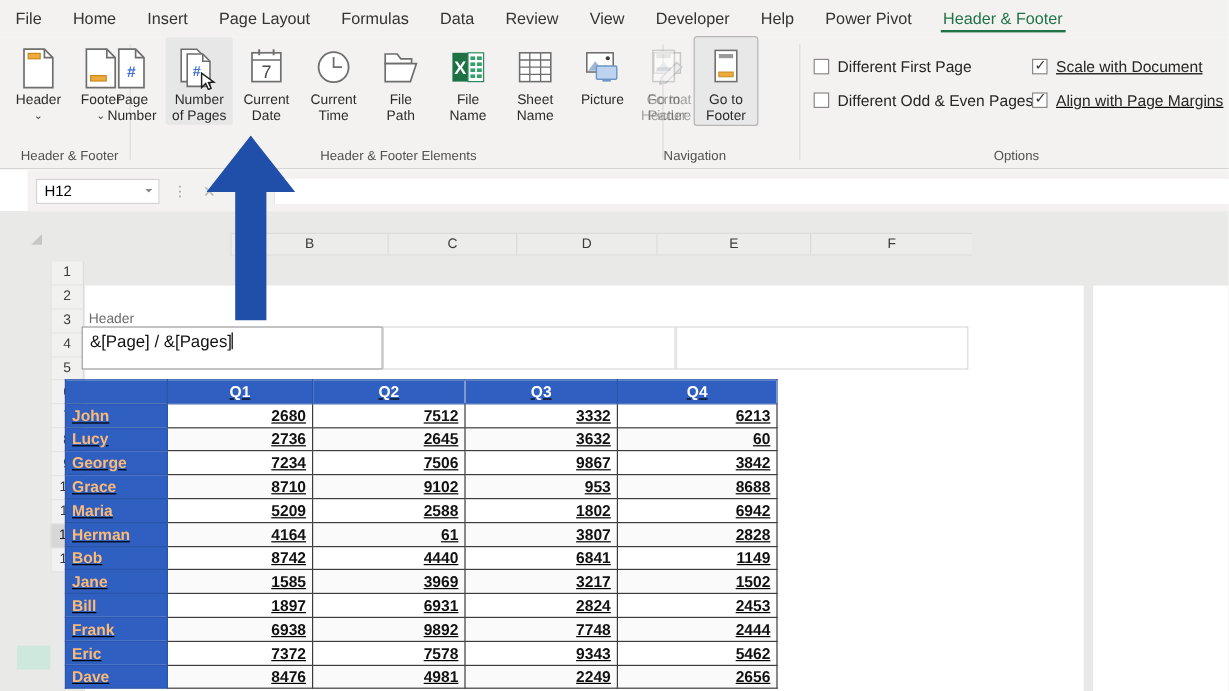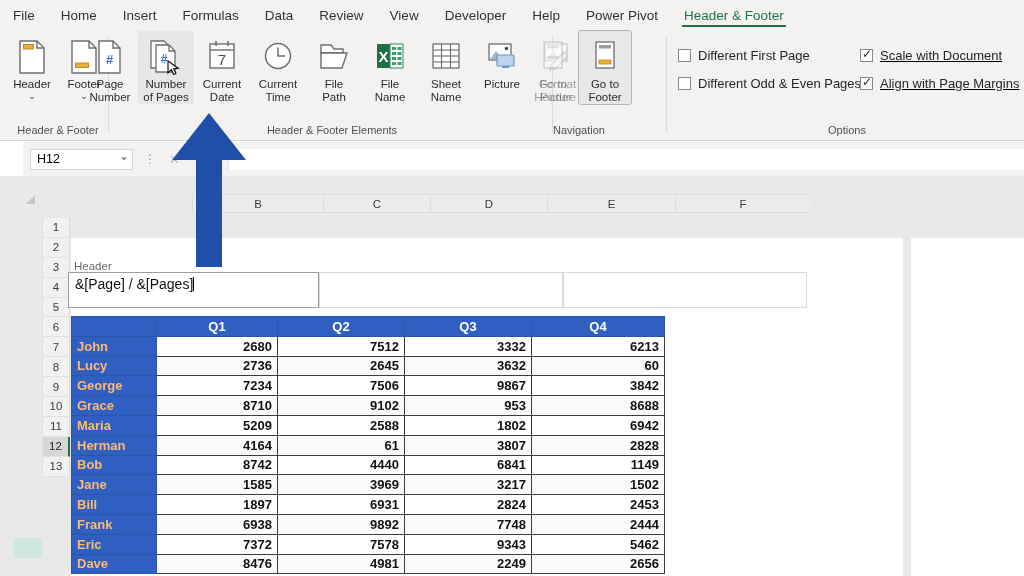--- a/index.html
+++ b/index.html
@@ -151,22 +151,22 @@
   .hbox .htxt {
     font-size:14px; color:#111; padding:3px 0 0 6px; white-space:nowrap;
   }
   .caret-bar {
     display:inline-block; width:1px; height:14px; background:#000;
     vertical-align:-2px; margin-left:0px;
   }
 
   
   .dtable {
-    position:absolute; left:71px; top:140px;
-    border-collapse:collapse; table-layout:fixed;
+    position:absolute; left:54px; top:140px;
+    border-collapse:collapse; table-layout:fixed;text-decoration:underline;
   }
   .dtable td, .dtable th {
     height:19.8px; font-size:13px; padding:0 5px;
     border:1px solid #3c3c3c; overflow:hidden; white-space:nowrap;
   }
   .dtable th {
     background:#2f5fc0; color:#ffffff; font-weight:bold; font-size:13px;
     text-align:center; border:1px solid #2a55ab;
   }
   .dtable th.corner-cell { background:#2f5fc0; border:1px solid #2a55ab; }
@@ -187,20 +187,21 @@
 </style>
 </head>
 <body>
 
 <div id="app">
 
   <div class="tabbar">
     <div class="tab">File</div>
     <div class="tab">Home</div>
     <div class="tab">Insert</div>
+    <div class="tab">Page Layout</div>
     <div class="tab">Formulas</div>
     <div class="tab">Data</div>
     <div class="tab">Review</div>
     <div class="tab">View</div>
     <div class="tab">Developer</div>
     <div class="tab">Help</div>
     <div class="tab">Power Pivot</div>
     <div class="tab active">Header &amp; Footer</div>
   </div>
 

